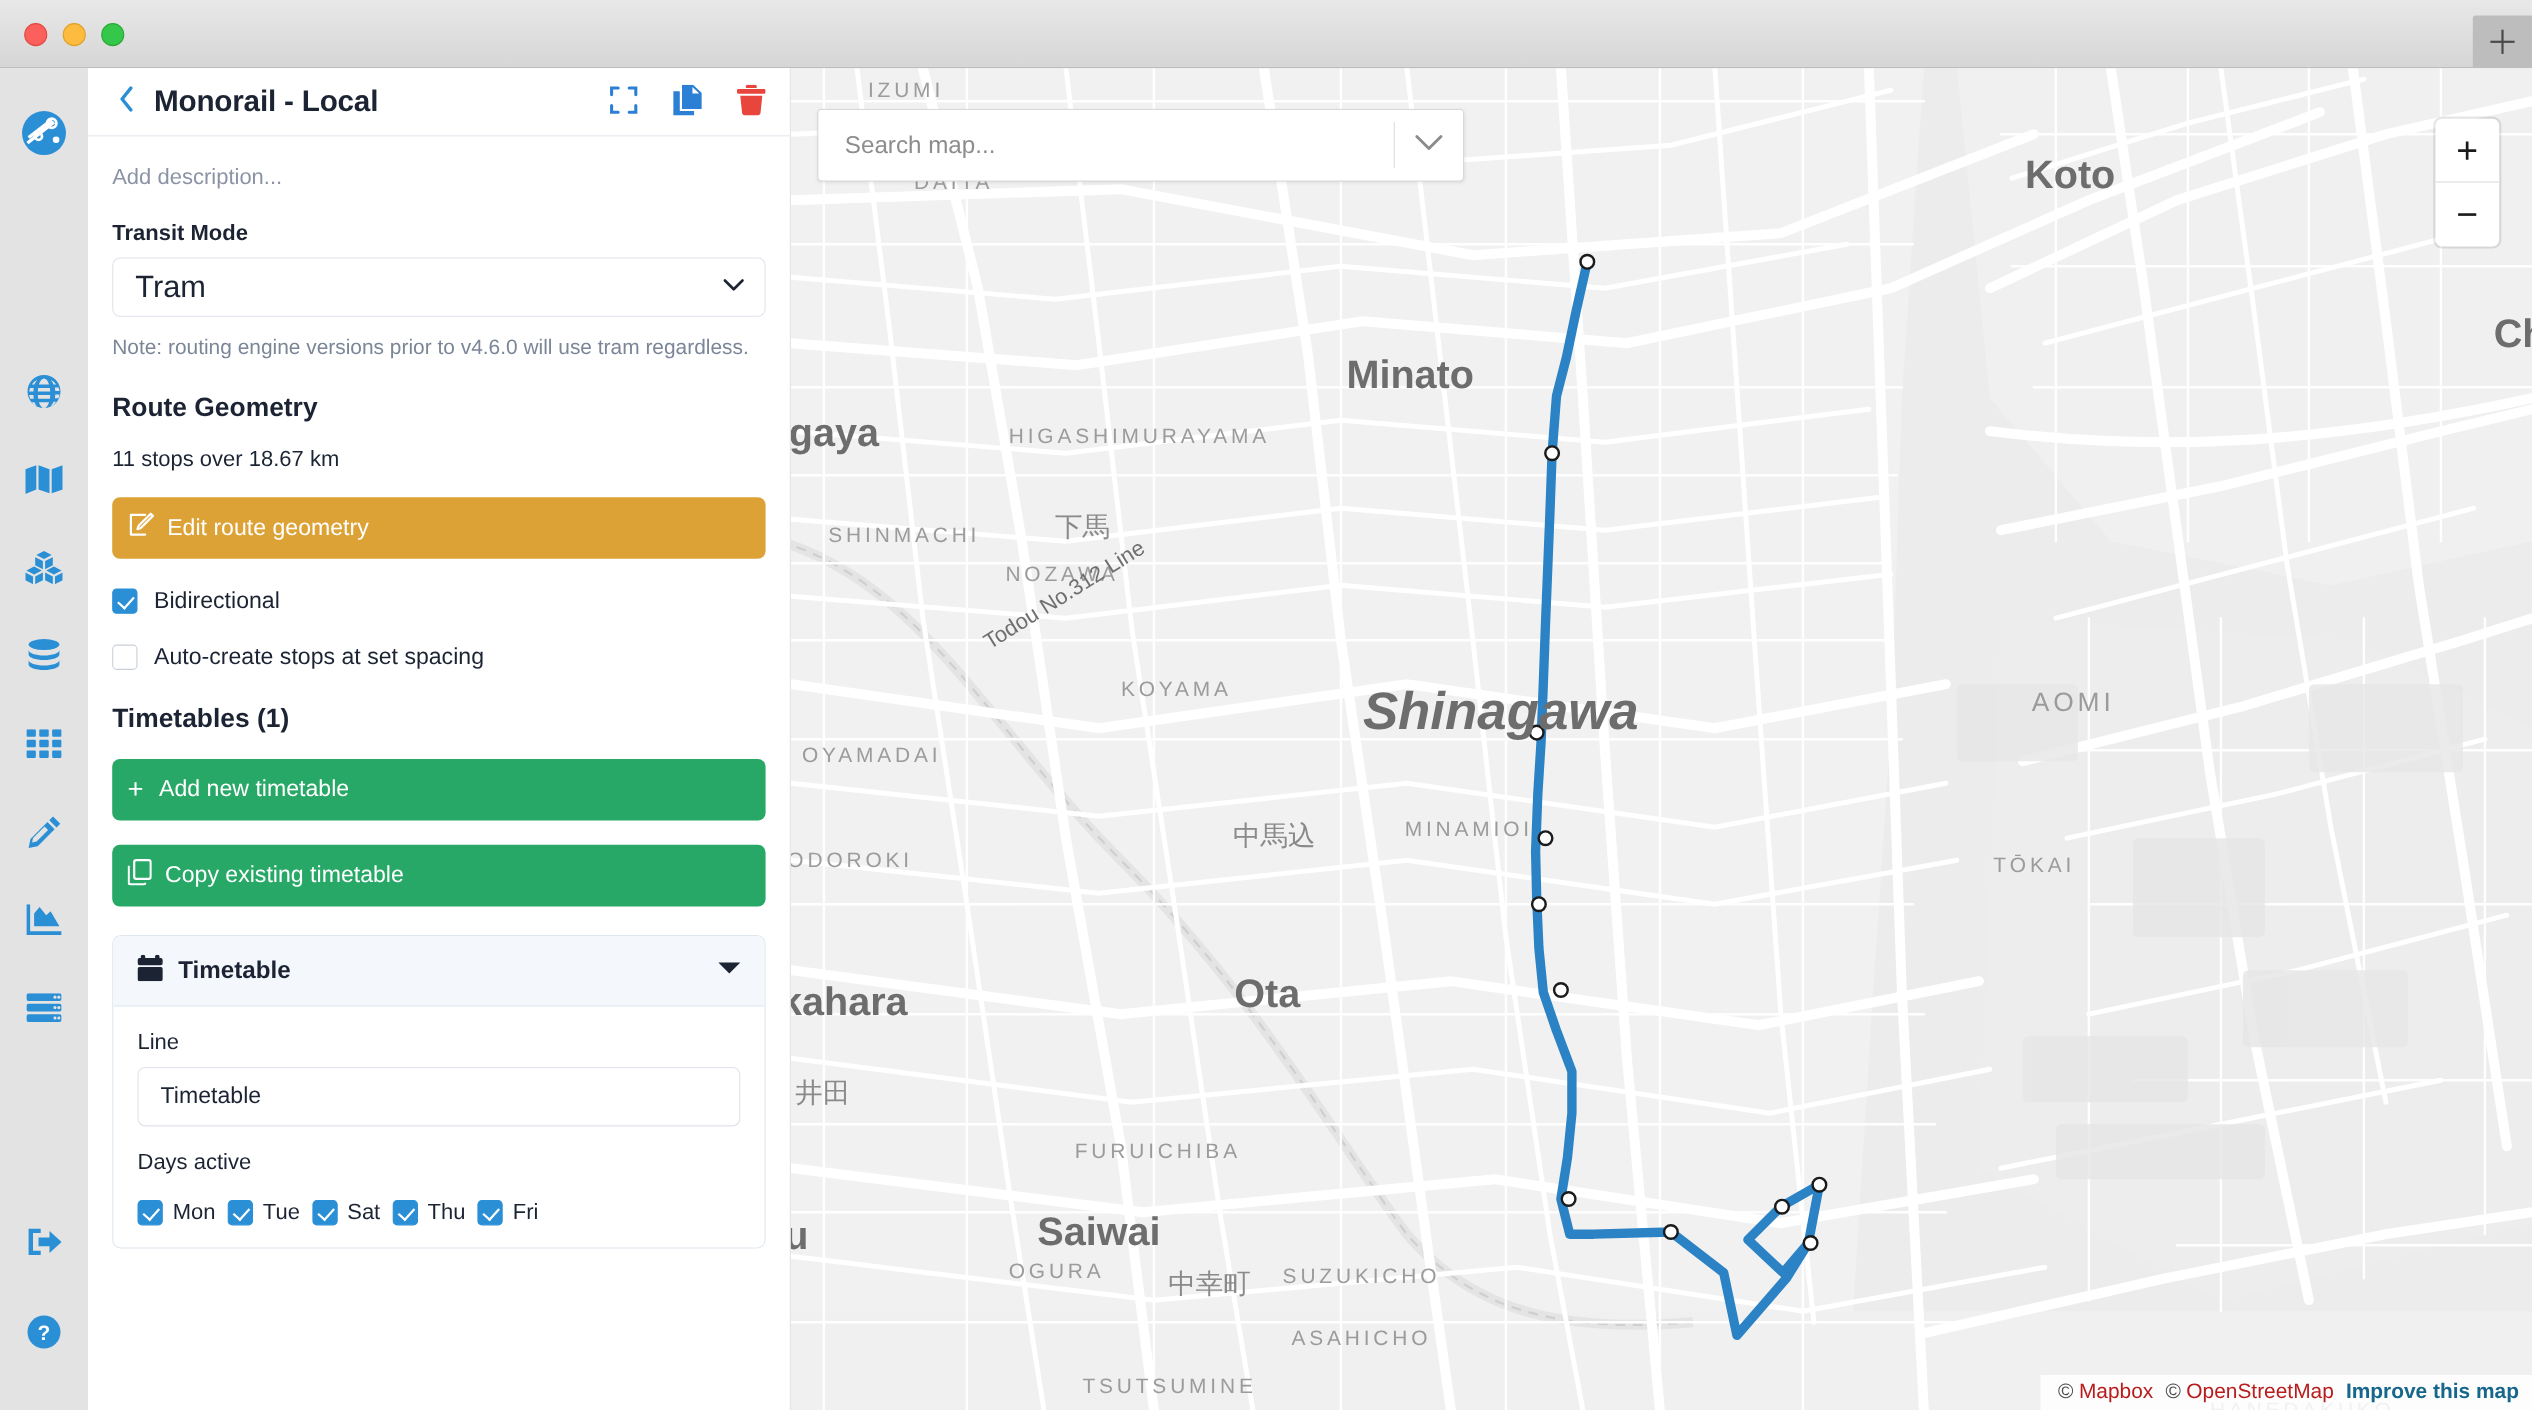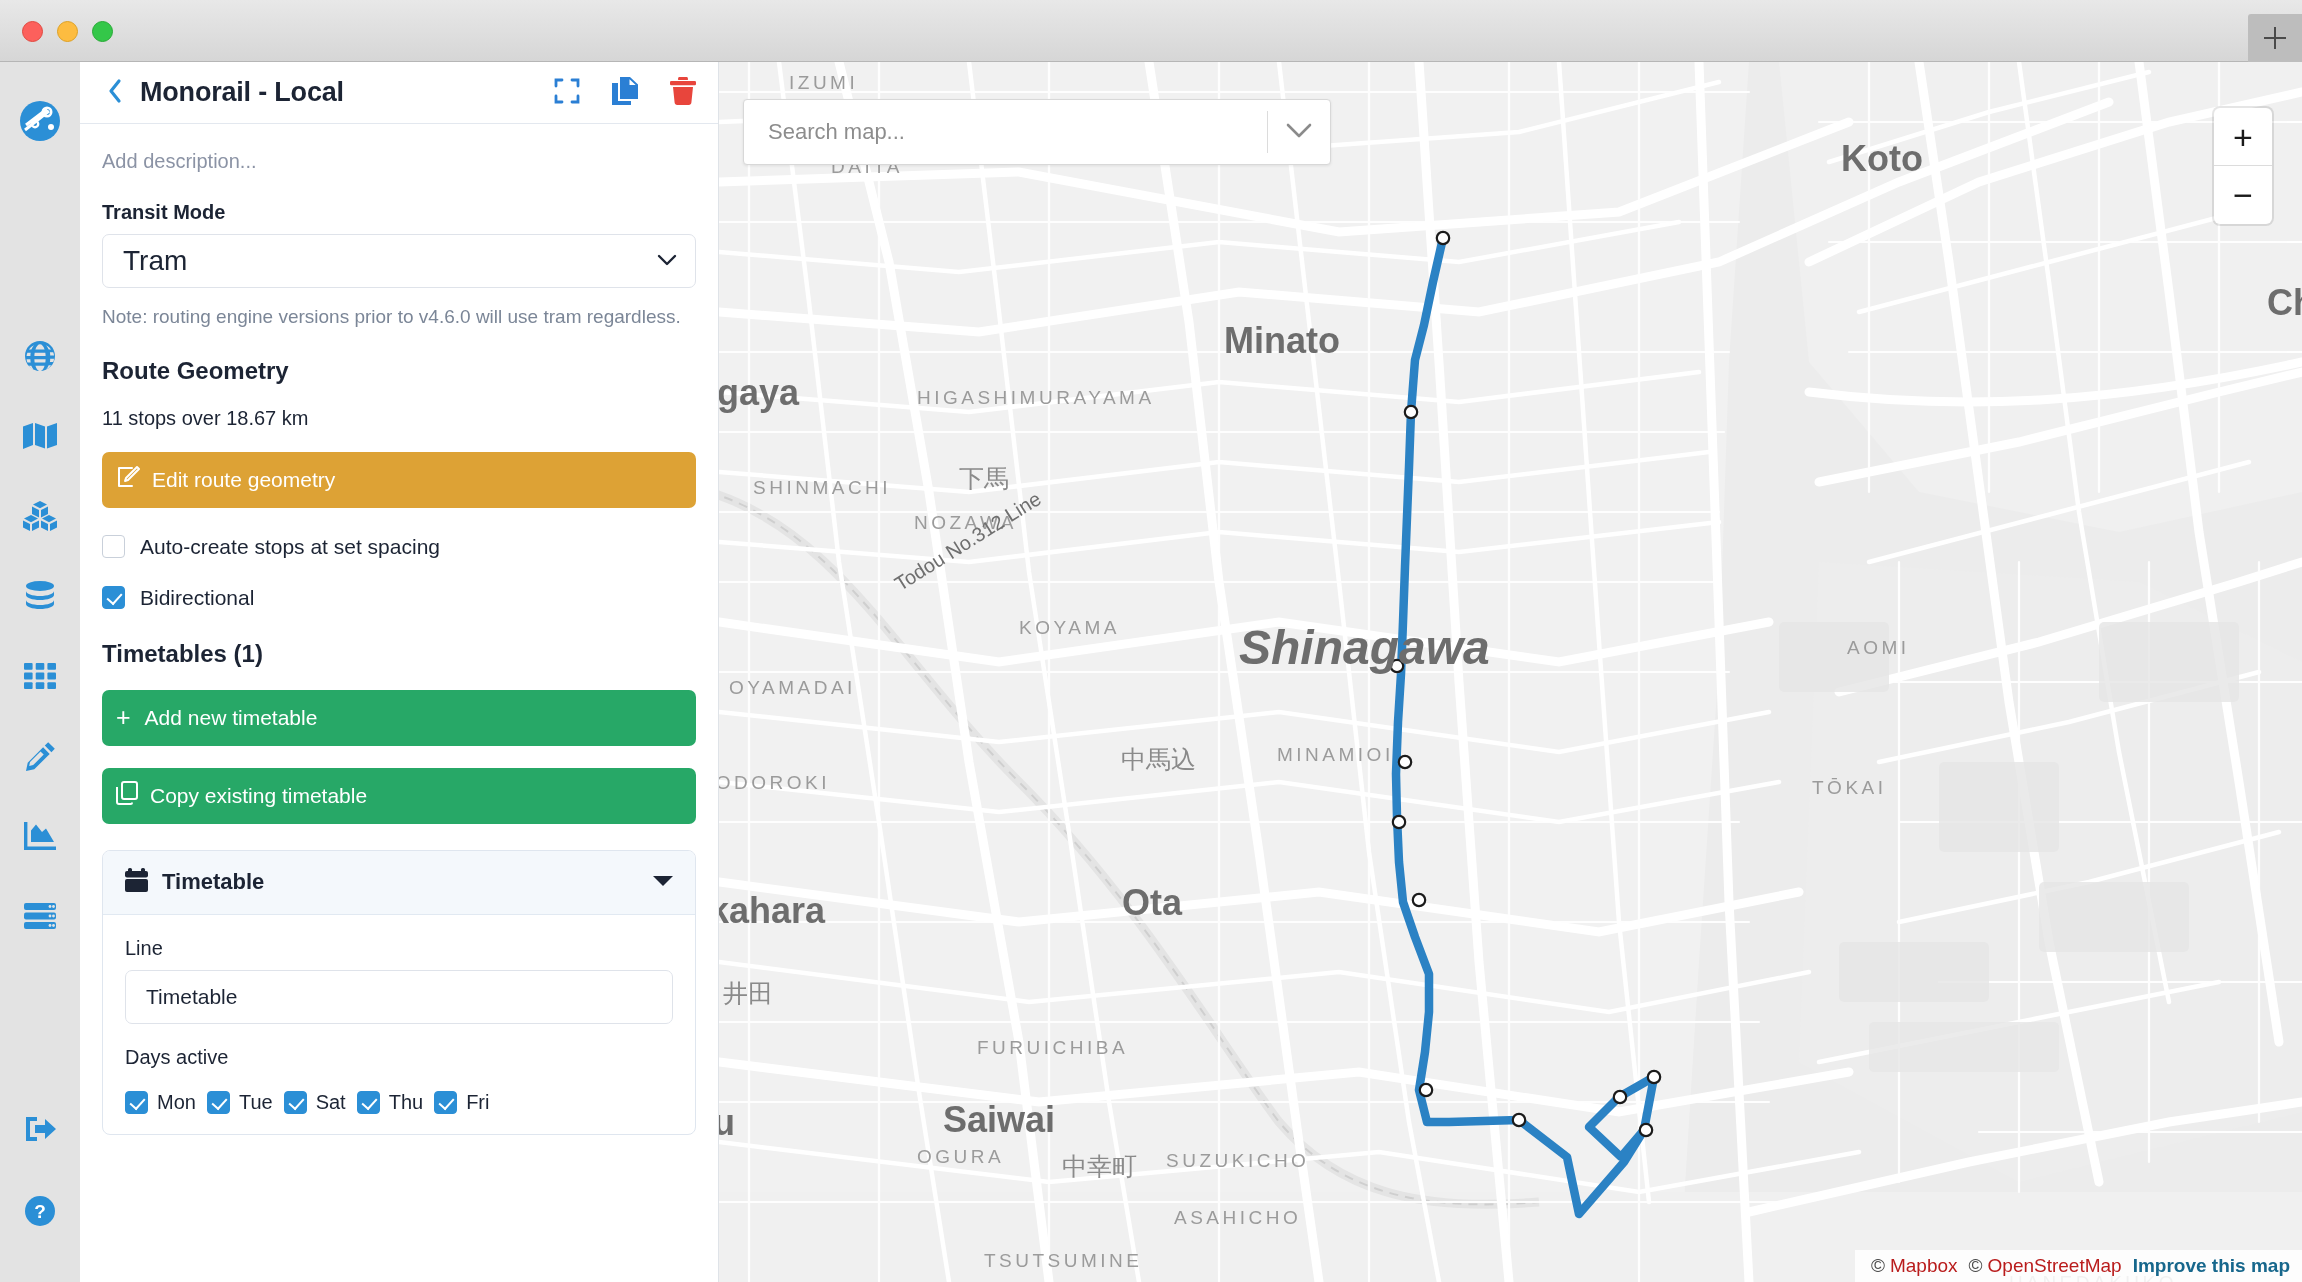--- a/index.html
+++ b/index.html
@@ -386,27 +386,27 @@
           <svg width="24" height="24" viewBox="0 0 24 24" fill="none" stroke="#fff" stroke-width="2" stroke-linecap="round" stroke-linejoin="round">
             <path d="M3 8v13h13"></path>
               <path d="M3 8V3h13"></path>
               <path d="M21 2 L23 4 L12 15 L9 16 L10 13 Z"></path>
           </svg>
         </span>
         <span>Edit route geometry</span>
       </button>
 
       <div class="check-row">
+        <span class="cbox on"></span>
+        <span class="lbl">Bidirectional</span>
+      </div>
+
+      <div class="check-row">
         <span class="cbox"></span>
         <span class="lbl">Auto-create stops at set spacing</span>
-      </div>
-
-      <div class="check-row">
-        <span class="cbox on"></span>
-        <span class="lbl">Bidirectional</span>
       </div>
 
       <div class="section-title" style="margin-top:30px">Timetables (1)</div>
 
       <button class="btn btn-green">
         <span style="font-size:25px;line-height:1;margin-right:2px;">+</span>
         <span>Add new timetable</span>
       </button>
 
       <button class="btn btn-green">
@@ -566,21 +566,21 @@
         <div class="mlabel m-city" style="left: 1122px; top: 76px; font-size: 36px;">Koto</div>
         <div class="mlabel m-city" style="left: 1548px; top: 220px; font-size: 36px;">Chuo</div>
         <div class="mlabel m-city" style="left: -22px; top: 310px; font-size: 36px;">agaya</div>
         <div class="mlabel m-hood" style="left: 198px; top: 325px; font-size: 19px;">HIGASHIMURAYAMA</div>
         <div class="mlabel m-jp" style="left: 240px; top: 400px; font-size: 25px;">下馬</div>
         <div class="mlabel m-hood" style="left: 34px; top: 415px; font-size: 19px;">SHINMACHI</div>
         <div class="mlabel m-hood" style="left: 195px; top: 450px; font-size: 19px;">NOZAWA</div>
         <div class="mlabel m-road" style="left: 165px; top: 468px; font-size: 20px; transform: rotate(-32deg);">Todou No.312 Line</div>
         <div class="mlabel m-city" style="left: 520px; top: 558px; font-size: 48px; font-style: italic;">Shinagawa</div>
         <div class="mlabel m-hood" style="left: 300px; top: 555px; font-size: 19px;">KOYAMA</div>
-        <div class="mlabel m-hood" style="left: 1128px; top: 575px; font-size: 19px;">AOMI</div>
+        <div class="mlabel m-hood" style="left: 1128px; top: 563px; font-size: 24px;">AOMI</div>
         <div class="mlabel m-hood" style="left: 10px; top: 615px; font-size: 19px;">OYAMADAI</div>
         <div class="mlabel m-jp" style="left: 402px; top: 681px; font-size: 25px;">中馬込</div>
         <div class="mlabel m-hood" style="left: 558px; top: 682px; font-size: 19px;">MINAMIOI</div>
         <div class="mlabel m-hood" style="left: 1093px; top: 715px; font-size: 19px;">TŌKAI</div>
         <div class="mlabel m-hood" style="left: -18px; top: 710px; font-size: 19px;">TODOROKI</div>
         <div class="mlabel m-city" style="left: 403px; top: 820px; font-size: 36px;">Ota</div>
         <div class="mlabel m-city" style="left: -40px; top: 828px; font-size: 36px;">lakahara</div>
         <div class="mlabel m-jp" style="left: 4px; top: 915px; font-size: 25px;">井田</div>
         <div class="mlabel m-hood" style="left: 258px; top: 975px; font-size: 19px;">FURUICHIBA</div>
         <div class="mlabel m-city" style="left: 224px; top: 1037px; font-size: 36px;">Saiwai</div>

